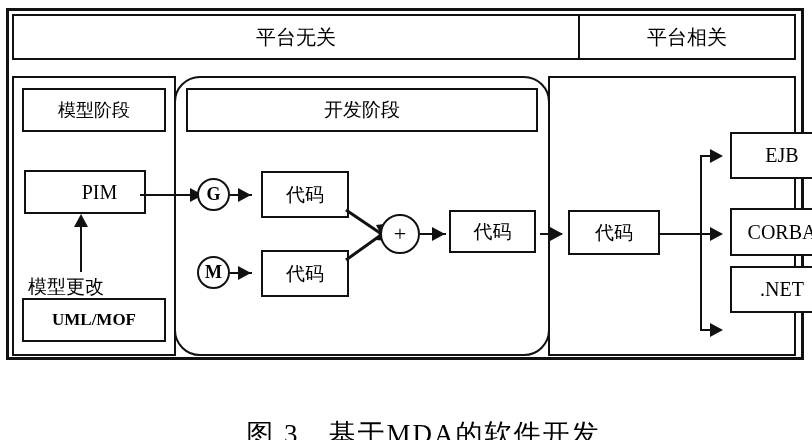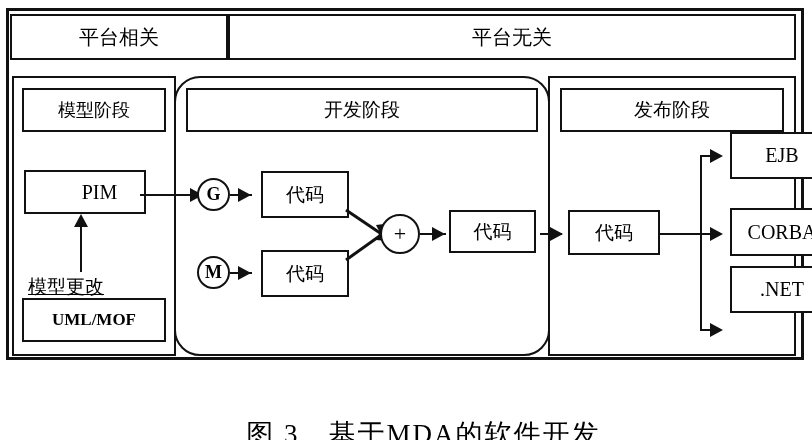--- a/index.html
+++ b/index.html
@@ -143,21 +143,20 @@
     border-right: 7px solid transparent;
     border-bottom: 13px solid #111;
   }
   .diag { position: absolute; }
   .diag svg { display: block; overflow: visible; }
 
   .side-label {
     position: absolute;
     font-size: 19px;
     white-space: nowrap;
-    text-decoration: underline;
   }
 
   
   .caption {
     position: absolute;
     left: 0;
     top: 385px;
     width: 812px;
     text-align: center;
     font-size: 27px;
@@ -166,25 +165,25 @@
   }
 </style>
 </head>
 <body>
 
 <div id="figure">
 
   <div class="outer-frame"></div>
 
   <div class="band">
+    <div class="band-cell independent">
+      <span>平台无关</span>
+    </div>
     <div class="band-cell dependent">
       <span>平台相关</span>
-    </div>
-    <div class="band-cell independent">
-      <span>平台无关</span>
     </div>
   </div>
 
   <div class="columns">
 
     <div class="column col-model">
 
       <div class="stage-head">
         <span>模型阶段</span>
       </div>
@@ -258,23 +257,20 @@
       <div class="arrowhead right" style="left:256px; top:149px;"></div>
 
       <div class="node" style="left:273px; top:132px; width:87px; height:43px;">
         <span>代码</span>
       </div>
 
     </div>
 
     <div class="column col-release">
 
-      <div class="stage-head">
-        <span>发布阶段</span>
-      </div>
 
       <div class="hline" style="left:-10px; top:155px; width:22px;"></div>
       <div class="arrowhead right" style="left:0px; top:149px;"></div>
 
       <div class="node" style="left:18px; top:132px; width:92px; height:45px;">
         <span>代码</span>
       </div>
 
       <div class="hline" style="left:110px; top:155px; width:42px;"></div>
       <div class="vline" style="left:150px; top:77px; height:176px;"></div>

